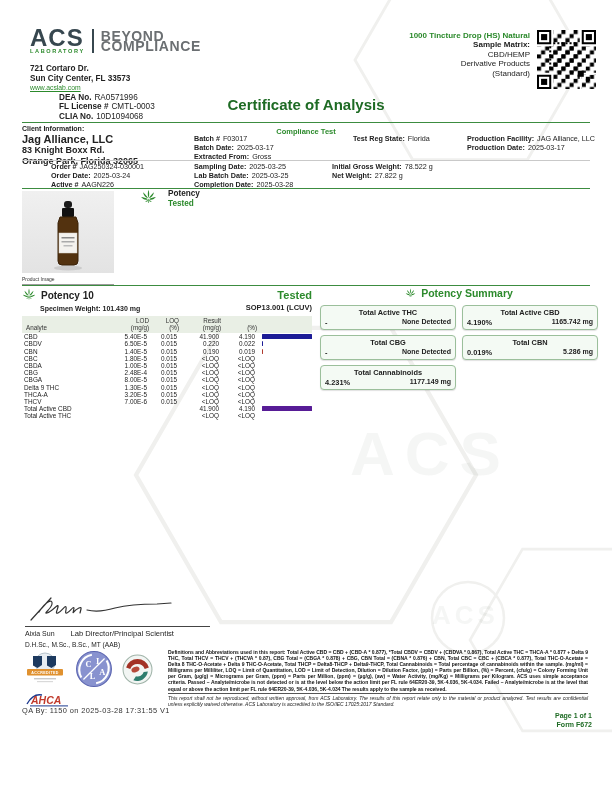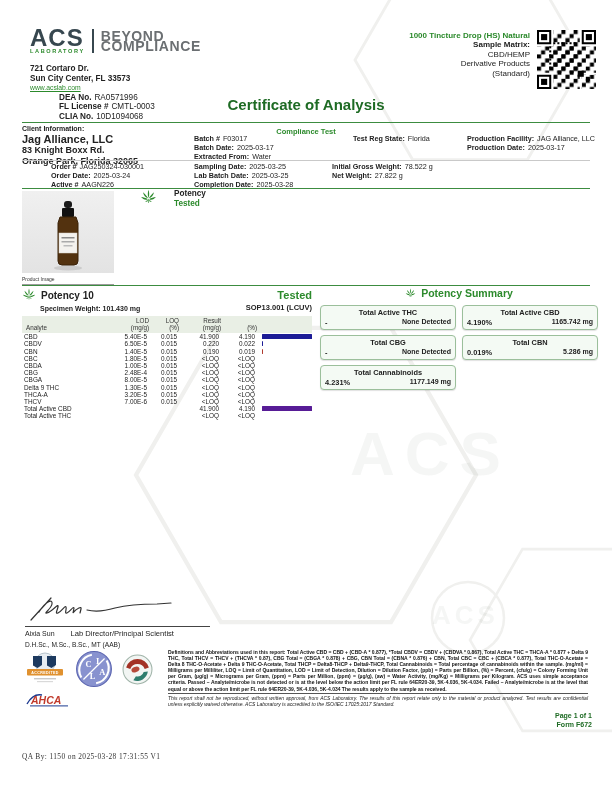--- a/index.html
+++ b/index.html
@@ -36,21 +36,21 @@
   
   .sec-label{left:22px;top:125px;font-size:7px;font-weight:bold;}
   .col{position:absolute;font-size:7.2px;line-height:8.8px;}
   .client-name{font-size:11px;font-weight:bold;line-height:12px;}
   .client-addr{font-size:9px;font-weight:bold;line-height:10.5px;}
 
   
   .photo{left:22px;top:191px;width:92px;height:82px;background:linear-gradient(#f0f0f0,#e3e3e3);
          display:flex;align-items:flex-end;justify-content:center;}
   .photo-cap{left:22px;top:276px;width:92px;font-size:5px;color:#333;border-bottom:1px solid #9a9a9a;padding-bottom:2px;}
-  .tbadge{left:140px;top:189px;display:flex;gap:17px;align-items:flex-start;}
+  .tbadge{left:140px;top:189px;display:flex;gap:11px;align-items:flex-start;}
   .tbadge-txt{font-size:8.2px;line-height:9.5px;font-weight:bold;}
 
   
   .potency{left:22px;top:288px;width:290px;}
   .pot-toprow{display:flex;align-items:center;gap:5px;}
   .pot-title{font-size:10px;font-weight:bold;}
   .pot-status{margin-left:auto;font-size:11px;font-weight:bold;color:#2c8a2c;}
   .pot-subrow{display:flex;margin-top:1px;align-items:flex-end;}
   .pot-spec{margin-left:18px;font-size:7px;font-weight:bold;}
   .pot-method{margin-left:auto;font-size:7.5px;font-weight:bold;}
@@ -89,21 +89,21 @@
   .badges-row{display:flex;align-items:center;gap:9px;}
   .badge-ahca{margin-top:3px;}
 
   
   .disc{left:168px;top:649px;width:420px;}
   .disc .defs{margin:0;font-size:5px;line-height:6.1px;font-weight:600;text-align:justify;color:#111;}
   .disc .legal{margin:1px 0 0 0;padding-top:1.5px;border-top:1px solid #555;
                font-size:5px;line-height:6.1px;font-style:italic;color:#222;text-align:justify;}
 
   
-  .qa{left:22px;top:752px;font-family:Liberation Serif, serif;
+  .qa{left:22px;top:706px;font-family:Liberation Sans, sans-serif;
       font-size:7.4px;color:#333;letter-spacing:.4px;}
   .pageinfo{right:20px;top:712px;text-align:right;color:#1e6b24;font-weight:bold;
             font-size:7px;line-height:8.6px;}
 </style>
 </head>
 <body>
 
 <div class="page">
 
   <svg width="0" height="0" style="position:absolute" aria-hidden="true">
@@ -233,21 +233,21 @@
   <div class="kv">
         <span class="k">Batch #</span>
         <span>F03017</span>
       </div>
       <div class="kv">
         <span class="k">Batch Date:</span>
         <span>2025-03-17</span>
       </div>
       <div class="kv">
         <span class="k">Extracted From:</span>
-        <span>Water</span>
+        <span>Gross</span>
       </div>
     </div>
   <div class="col" style="left:303px;top:135px;width:132px;margin-left:21px;">
 
   <div class="kv">
         <span class="k">Test Reg State:</span>
         <span>Florida</span>
       </div>
     </div>
   <div class="col" style="left:438px;top:135px;width:155px;">

